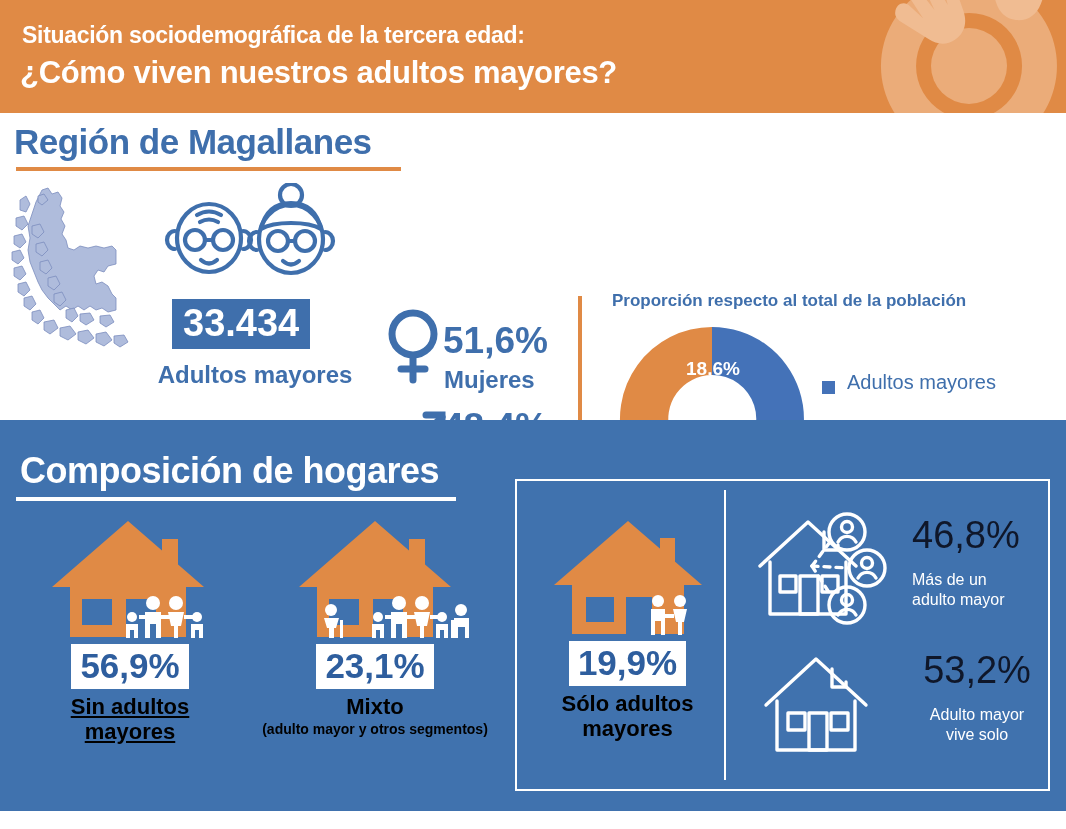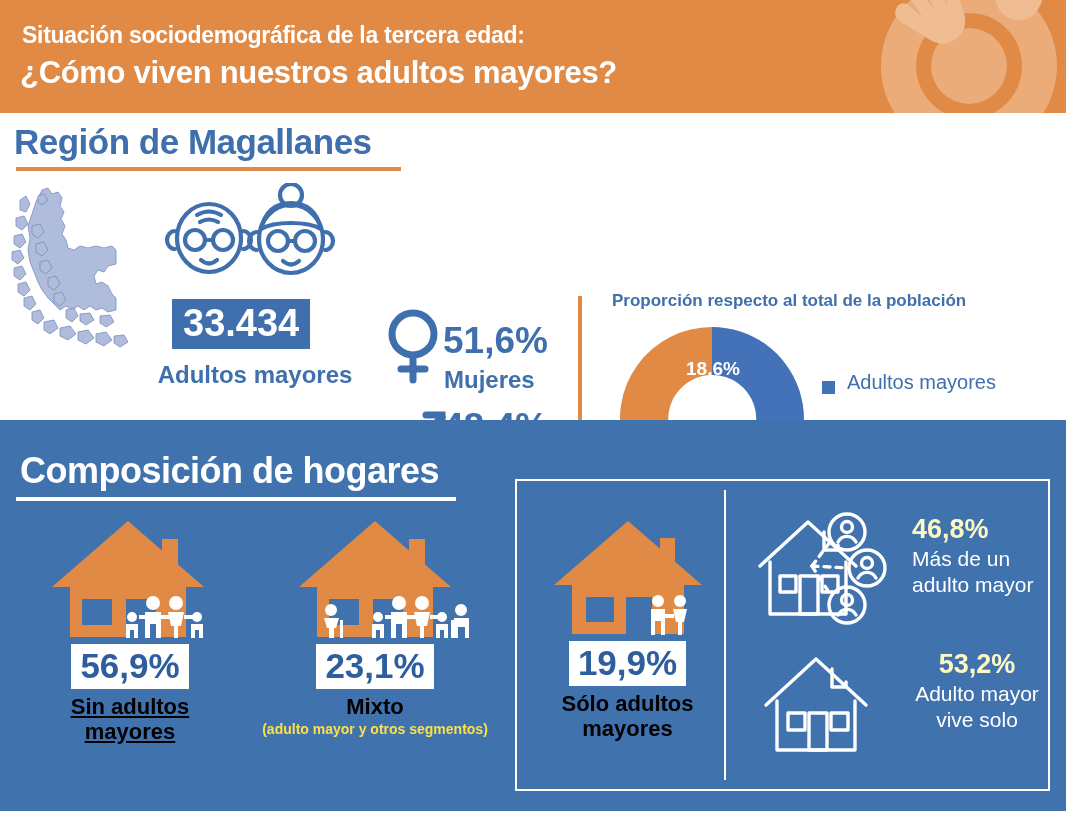--- a/index.html
+++ b/index.html
@@ -94,32 +94,32 @@
 
   .house-block{position:absolute;text-align:center;}
   .house-pct{
     display:inline-block;background:#ffffff;color:#2E5E9E;
     font-size:35px;font-weight:bold;line-height:1.0;padding:4px 9px 6px 9px;
   }
   .house-label{
     color:#000000;font-size:22px;font-weight:bold;line-height:1.12;margin-top:6px;
   }
   .house-sub{
-    color:#fde047;font-size:14px;font-weight:bold;line-height:1.15;margin-top:1px;
+    color:#000000;font-size:14px;font-weight:bold;line-height:1.15;margin-top:1px;
   }
 
   .framed{
     position:absolute;left:515px;top:59px;width:535px;height:312px;
     border:2px solid #ffffff;box-sizing:border-box;
   }
   .frame-divider{position:absolute;left:724px;top:70px;width:2px;height:290px;background:#ffffff;}
 
   .side-row{position:absolute;}
-  .side-pct{color:#fef9c3;font-size:27px;font-weight:bold;line-height:1.0;}
-  .side-lbl{color:#ffffff;font-size:21px;line-height:1.22;margin-top:3px;}
+  .side-pct{color:#0f172a;font-size:38px;font-weight:normal;line-height:1.0;}
+  .side-lbl{color:#ffffff;font-size:16px;line-height:1.22;margin-top:16px;}
 
   .bottom-strip{position:absolute;left:0;top:811px;width:1066px;height:18px;background:#ffffff;}
 </style>
 </head>
 <body>
 
 <div class="page">
 
   <div class="header">
     <svg class="header-watermark" viewBox="0 0 230 215">

